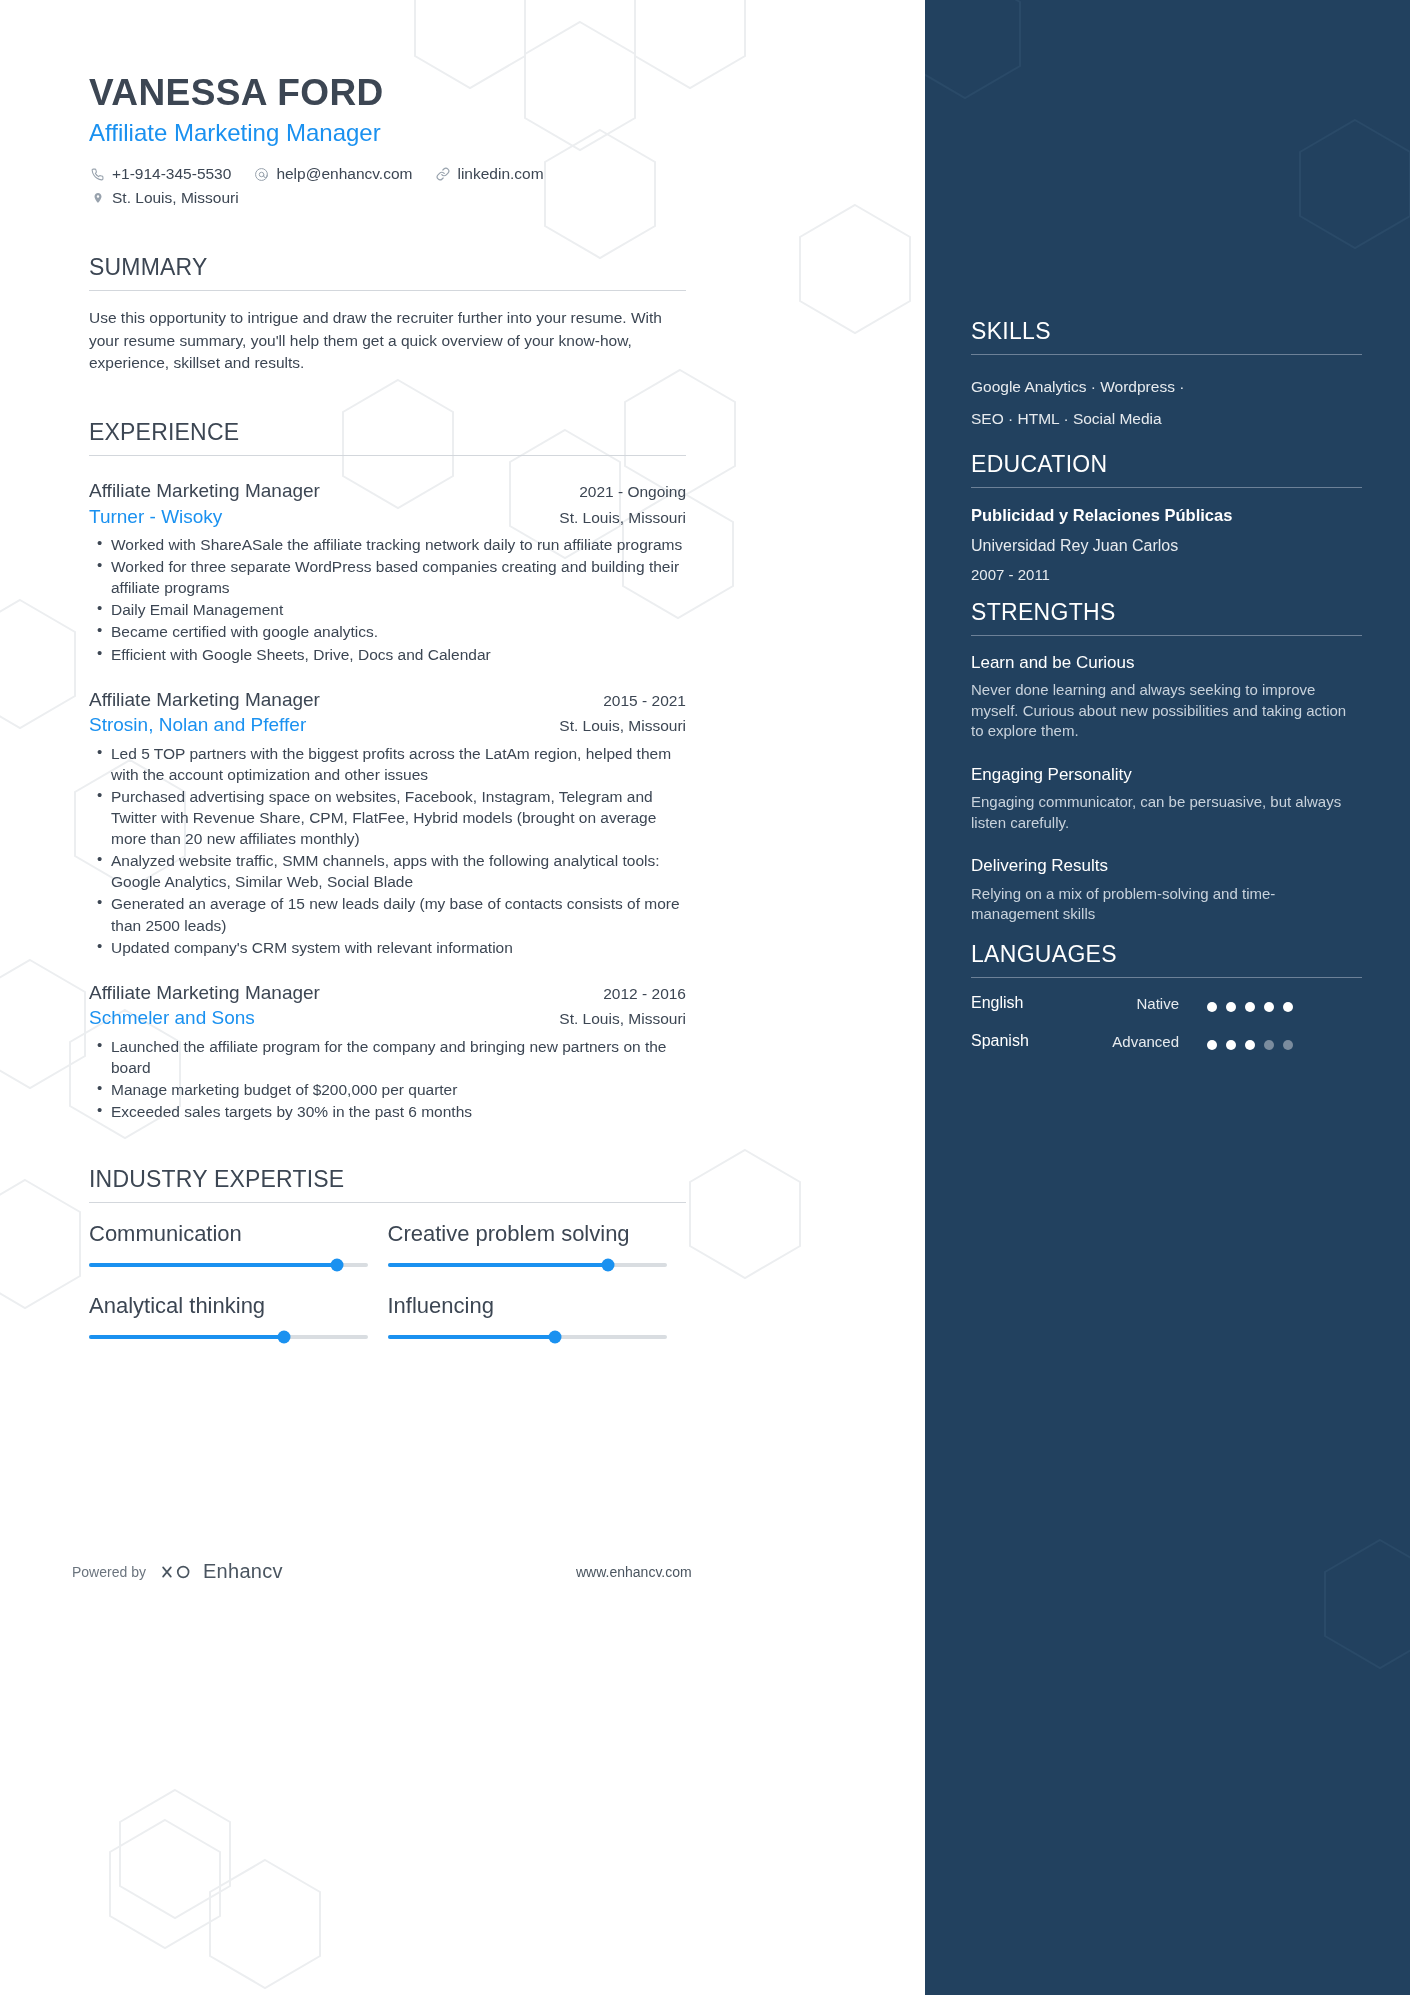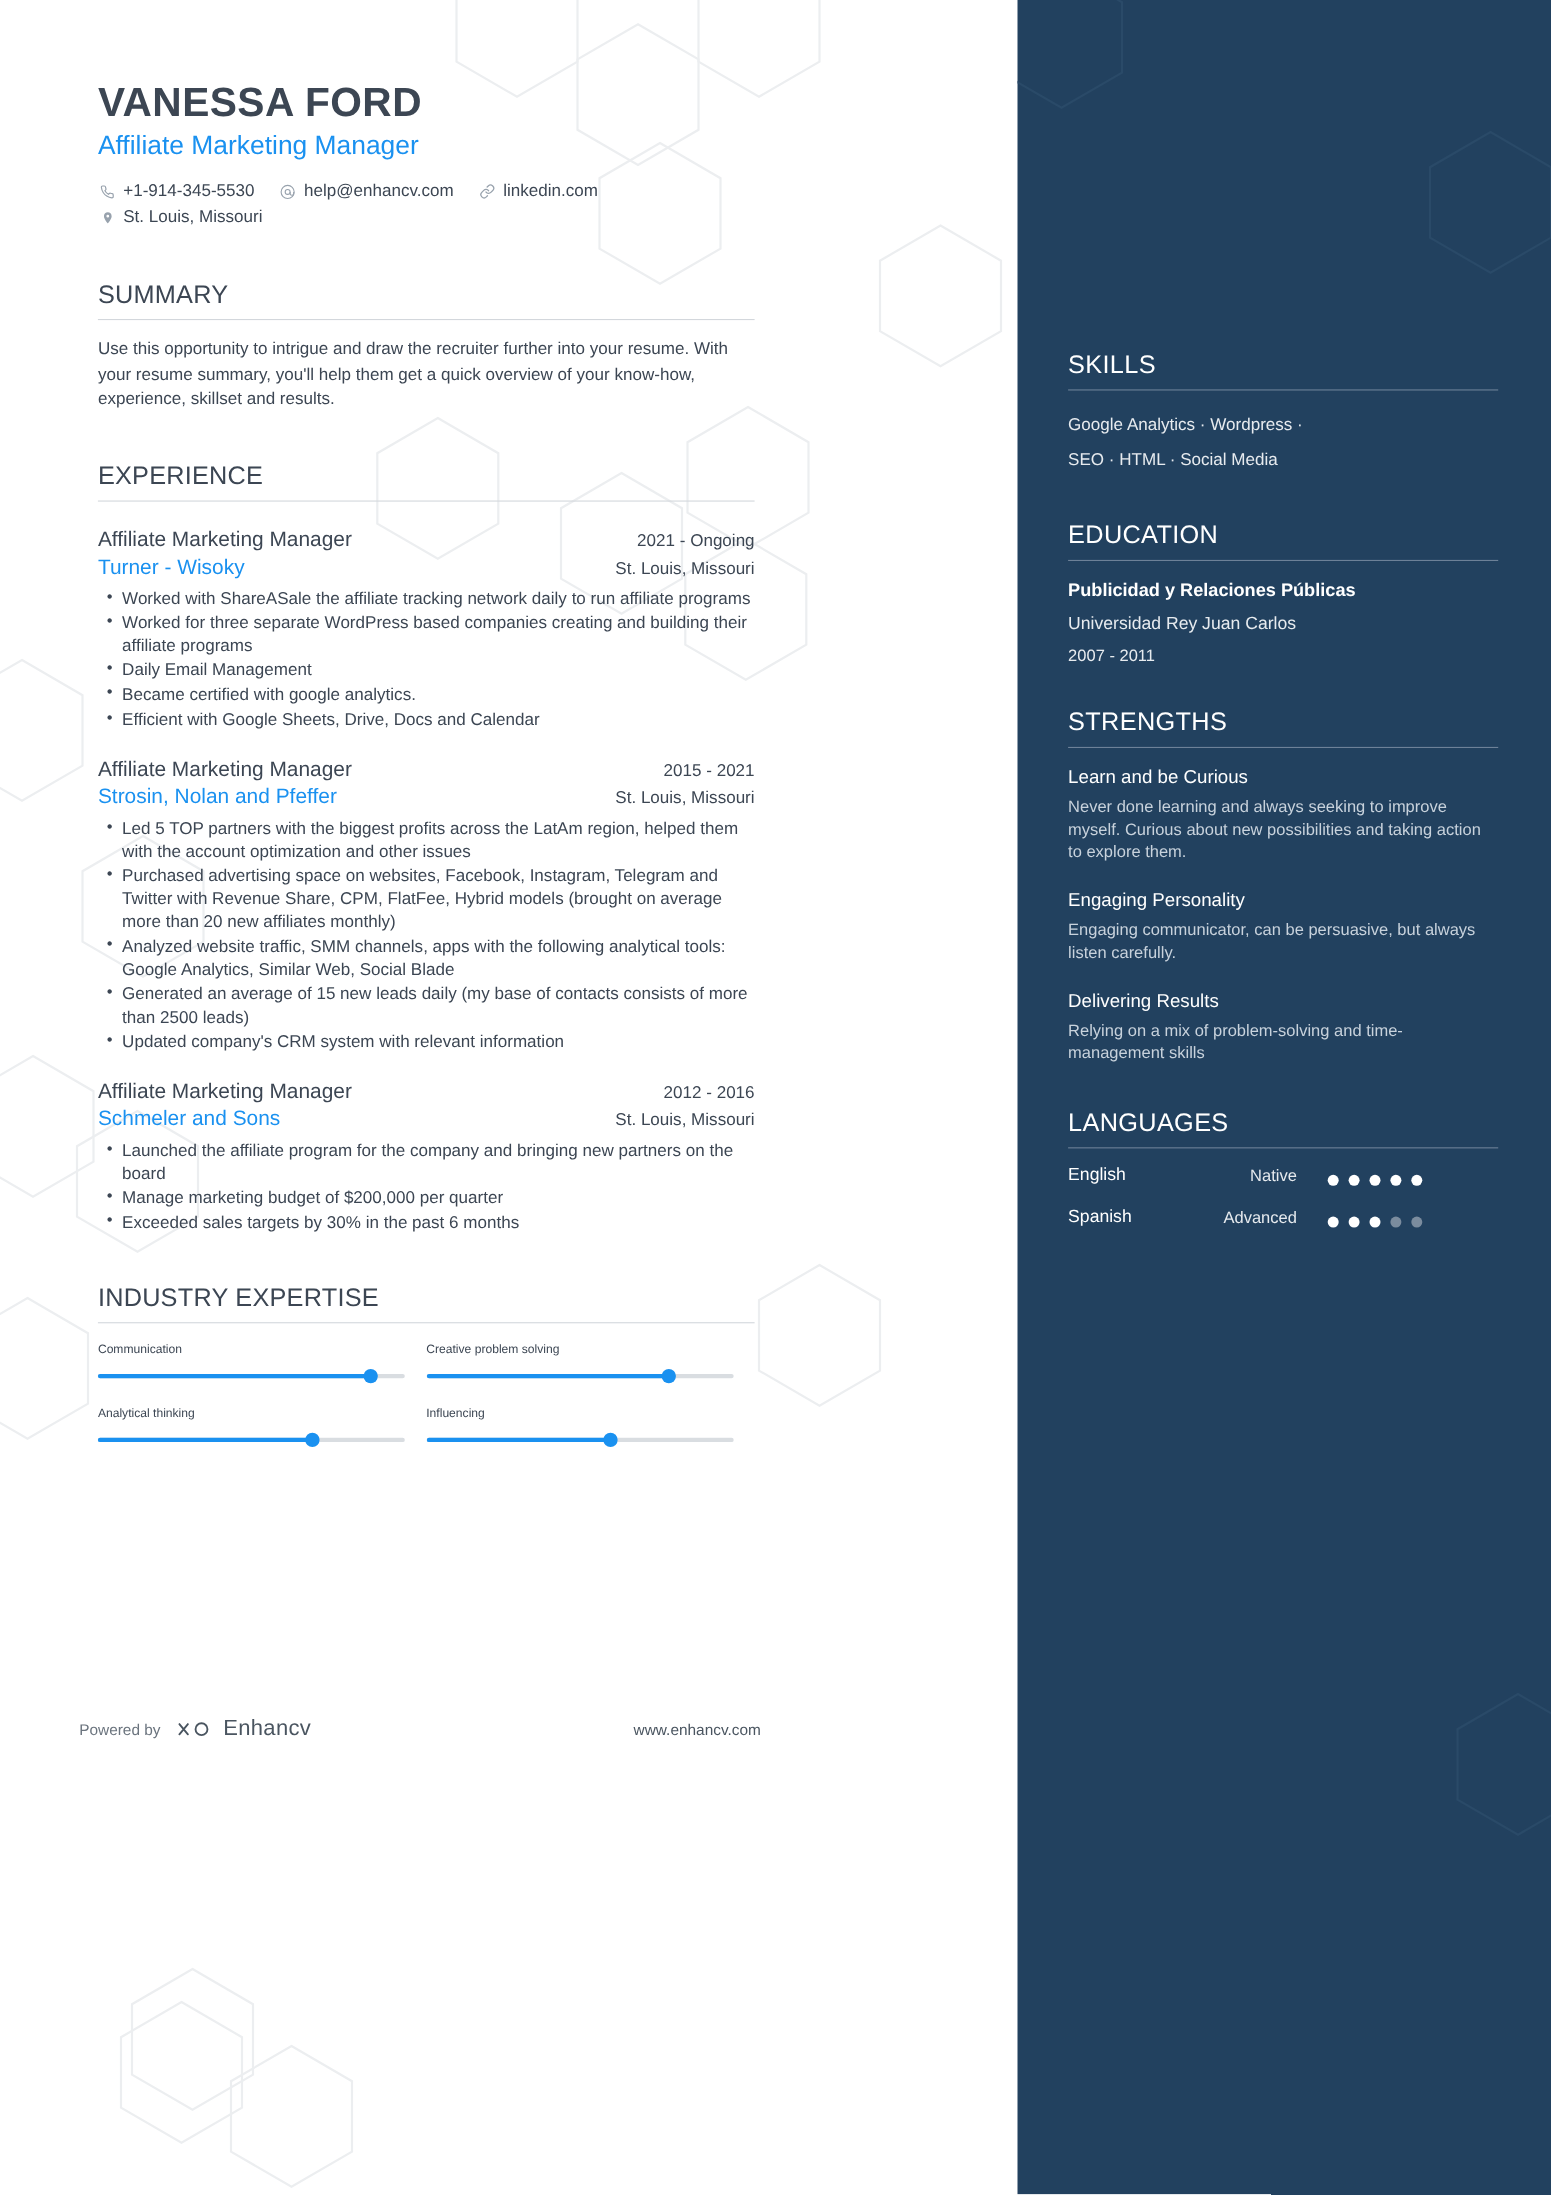--- a/index.html
+++ b/index.html
@@ -172,21 +172,21 @@
     margin-top: 18px;
     display: flex;
     flex-wrap: wrap;
   }
   .exp-item {
     width: 50%;
     margin-bottom: 26px;
     padding-right: 38px;
   }
   .exp-label {
-    font-size: 11px;
+    font-size: 22px;
     color: #3c4653;
     margin-bottom: 16px;
   }
   .exp-track {
     position: relative;
     height: 4px;
     background: #d9dde1;
     border-radius: 2px;
     width: 279px;
   }
@@ -245,21 +245,21 @@
     color: #ffffff;
     letter-spacing: 0.3px;
     font-weight: normal;
   }
   .sb-rule {
     height: 1px;
     background: #6d8198;
     margin-top: 9px;
     margin-bottom: 16px;
   }
-  .sb-sect { margin-top: 38px; }
+  .sb-sect { margin-top: 16px; }
   .sb-sect.first { margin-top: 0; }
   .sb-skill-line {
     font-size: 15.5px;
     color: #e7ebef;
     line-height: 2.05;
   }
   .edu-deg {
     font-size: 16.5px;
     font-weight: bold;
     color: #ffffff;

